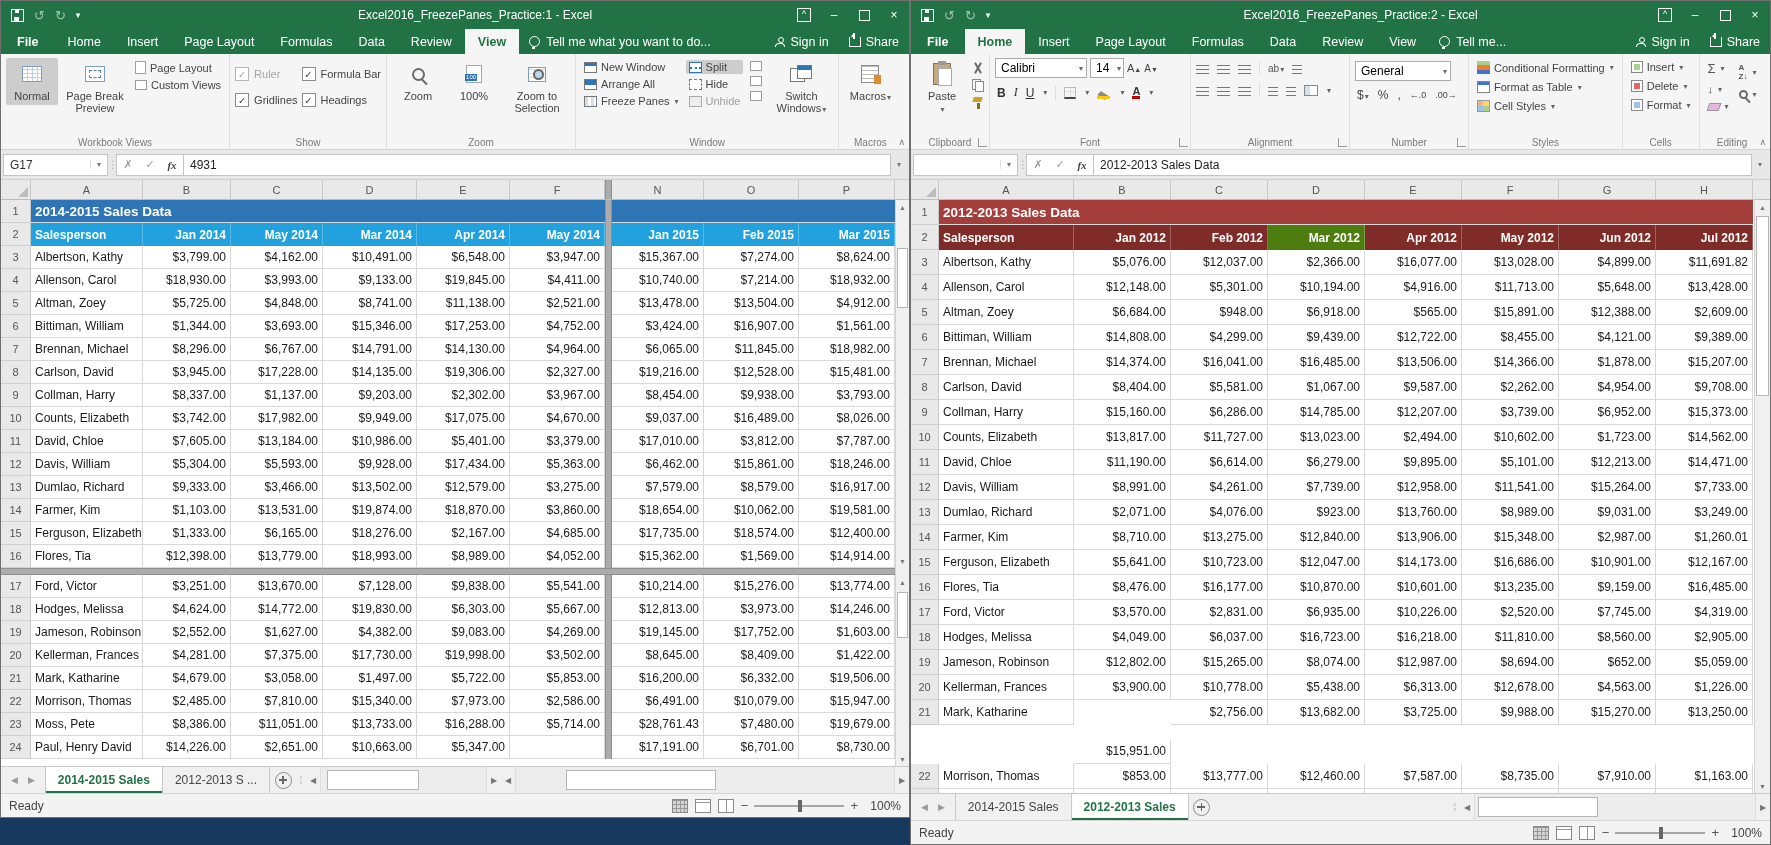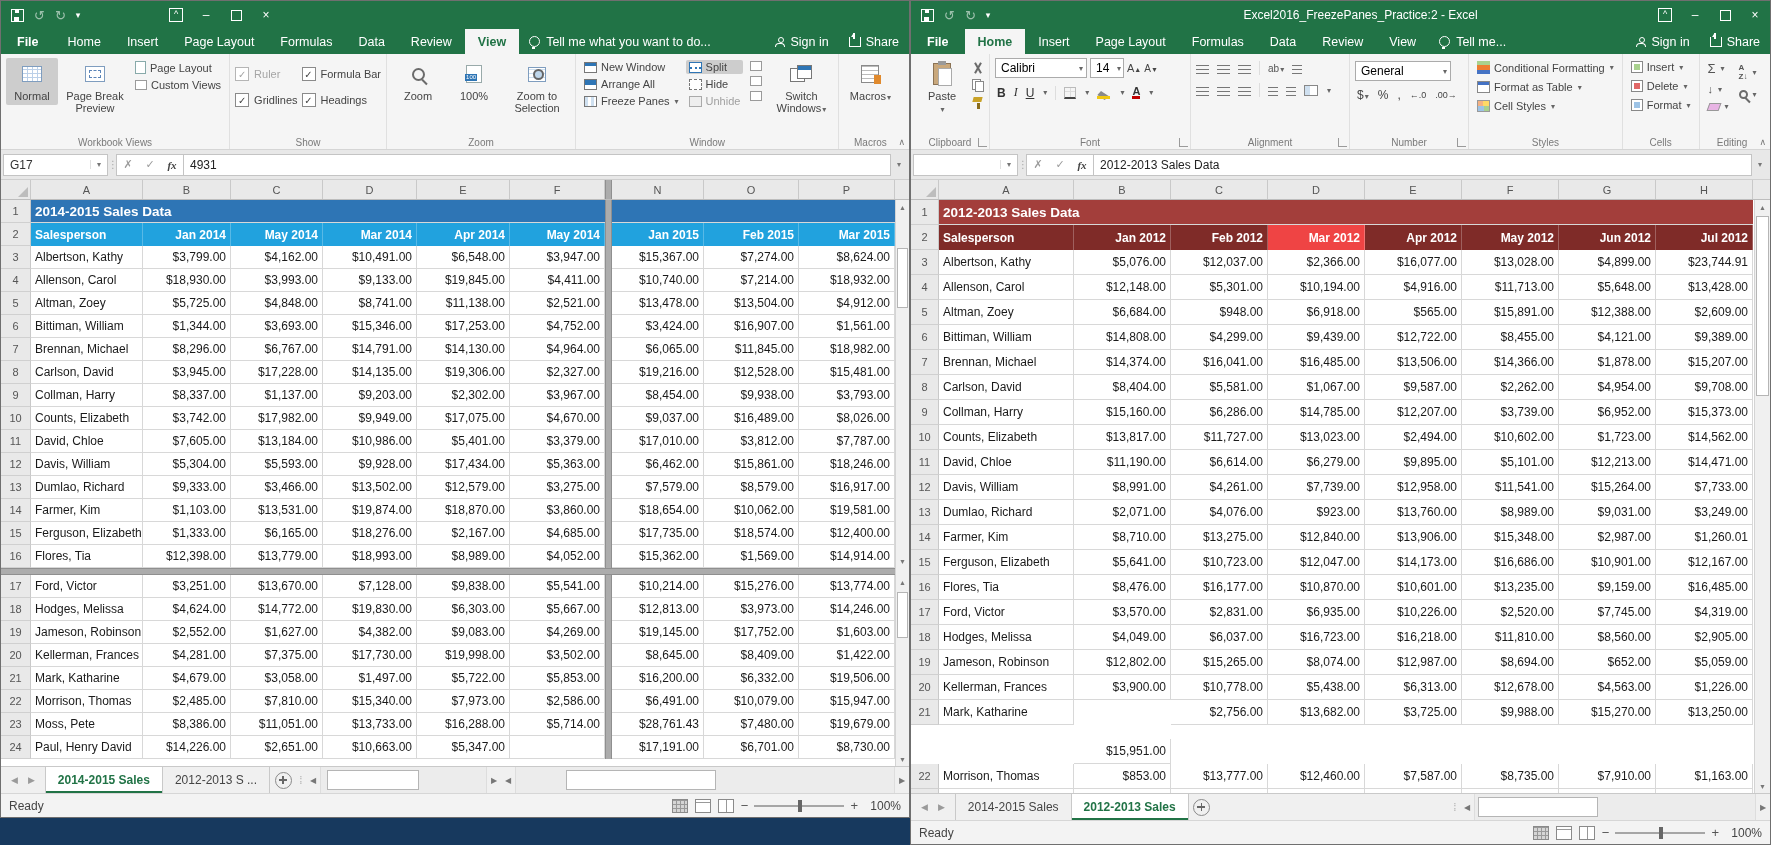--- a/index.html
+++ b/index.html
@@ -185,20 +185,21 @@
 <div id="desktop">
 
   <section class="xlwin" id="win-left">
     <div class="titlebar">
       <div class="qat">
         <span class="ic-save"></span>
         <span class="g dim">↺</span>
         <span class="g dim">↻</span>
         <span class="g" style="font-size:9px;">▾</span>
       </div>
+      <div class="wtitle">Excel2016_FreezePanes_Practice:1 - Excel</div>
       <div class="wctrl">
         <span class="wc">
             <span class="ic-ribopt">^</span>
           </span>
         <span class="wc">–</span>
         <span class="wc">
             <span class="ic-maxbox"></span>
           </span>
         <span class="wc">×</span>
       </div>
@@ -1002,36 +1003,36 @@
       <div style="overflow: hidden; height: 593px;">
           <div class="grow">
             <div class="rn" style="width: 28px; height: 25px;">1</div>
             <div class="cell trowcell" style="width: 814px; height: 25px; background: rgb(163, 62, 59);">2012-2013 Sales Data</div>
           </div>
           <div class="grow">
             <div class="rn" style="width: 28px; height: 25px;">2</div>
             <div class="cell hrowcell" style="width: 135px; height: 25px; background: rgb(127, 43, 40);">Salesperson</div>
             <div class="cell hrowcell cnum" style="width: 97px; height: 25px; background: rgb(127, 43, 40);">Jan 2012</div>
             <div class="cell hrowcell cnum" style="width: 97px; height: 25px; background: rgb(127, 43, 40);">Feb 2012</div>
-            <div class="cell hrowcell cnum" style="width: 97px; height: 25px; background: #ef4444;">Mar 2012</div>
+            <div class="cell hrowcell cnum" style="width: 97px; height: 25px; background: #4d7c0f;">Mar 2012</div>
             <div class="cell hrowcell cnum" style="width: 97px; height: 25px; background: rgb(127, 43, 40);">Apr 2012</div>
             <div class="cell hrowcell cnum" style="width: 97px; height: 25px; background: rgb(127, 43, 40);">May 2012</div>
             <div class="cell hrowcell cnum" style="width: 97px; height: 25px; background: rgb(127, 43, 40);">Jun 2012</div>
             <div class="cell hrowcell cnum" style="width: 97px; height: 25px; background: rgb(127, 43, 40);">Jul 2012</div>
           </div>
           <div class="grow">
             <div class="rn" style="width: 28px; height: 25px;">3</div>
             <div class="cell" style="width: 135px; height: 25px;">Albertson, Kathy</div>
             <div class="cell cnum" style="width: 97px; height: 25px;">$5,076.00</div>
             <div class="cell cnum" style="width: 97px; height: 25px;">$12,037.00</div>
             <div class="cell cnum" style="width: 97px; height: 25px;">$2,366.00</div>
             <div class="cell cnum" style="width: 97px; height: 25px;">$16,077.00</div>
             <div class="cell cnum" style="width: 97px; height: 25px;">$13,028.00</div>
             <div class="cell cnum" style="width: 97px; height: 25px;">$4,899.00</div>
-            <div class="cell cnum" style="width: 97px; height: 25px;">$23,744.91</div>
+            <div class="cell cnum" style="width: 97px; height: 25px;">$11,691.82</div>
           </div>
           <div class="grow">
             <div class="rn" style="width: 28px; height: 25px;">4</div>
             <div class="cell" style="width: 135px; height: 25px;">Allenson, Carol</div>
             <div class="cell cnum" style="width: 97px; height: 25px;">$12,148.00</div>
             <div class="cell cnum" style="width: 97px; height: 25px;">$5,301.00</div>
             <div class="cell cnum" style="width: 97px; height: 25px;">$10,194.00</div>
             <div class="cell cnum" style="width: 97px; height: 25px;">$4,916.00</div>
             <div class="cell cnum" style="width: 97px; height: 25px;">$11,713.00</div>
             <div class="cell cnum" style="width: 97px; height: 25px;">$5,648.00</div>

